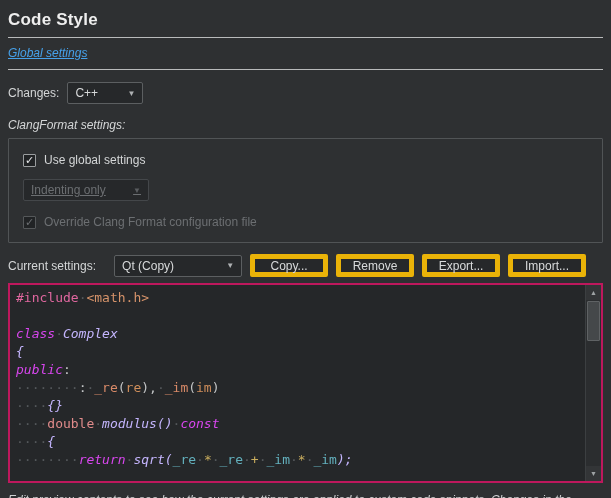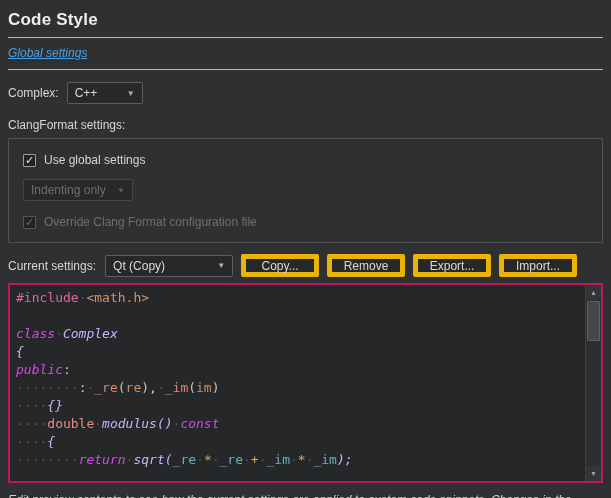--- a/index.html
+++ b/index.html
@@ -38,30 +38,30 @@
   .checkbox{
     width:13px;height:13px;box-sizing:border-box;
     border:1px solid #9a9d9f;background:#212325;border-radius:1px;
     display:inline-flex;align-items:center;justify-content:center;
     font-size:11px;color:#e8eaeb;margin-right:8px;line-height:11px;
   }
   .check-row.disabled{cursor:default;}
   .check-row.disabled .checkbox{border-color:#55585a;color:#6c6f72;}
   .check-row.disabled .check-label{color:#6c6f72;}
 
-  .group-label{margin:0 0 6px 0;}
+  .group-label{margin:0 0 6px 0;font-style:italic;}
   .groupbox{
     border:1px solid #515456;border-radius:1px;
     padding:14px 14px 13px 14px;margin-bottom:11px;
   }
-  .groupbox .mode-combo{margin:12px 0 14px 0;width:110px;}
+  .groupbox .mode-combo{margin:12px 0 14px 0;width:126px;text-decoration:underline;}
 
   
   .current-row{margin:0 0 6px 0;display:flex;align-items:center;gap:8px;}
-  .current-row .lbl{flex:0 0 auto;margin-right:1px;}
+  .current-row .lbl{flex:0 0 auto;margin-right:10px;}
   .combo-current{width:128px;flex:0 0 auto;}
   button.btn{
     flex:0 0 78px;height:23px;box-sizing:border-box;
     background:#26282a;border:5px solid #eab308;border-radius:2px;
     color:#d8dadb;font-family:"Liberation Sans",sans-serif;font-size:12px;
     cursor:pointer;padding:0;
   }
 
   
   .editor{
@@ -114,21 +114,21 @@
 
   <div class="title">Code Style</div>
   <hr class="sep">
 
   <div class="link-row">
     <a class="global-link">Global settings</a>
   </div>
   <hr class="sep">
 
   <div class="row lang-row">
-    <span class="lbl">Complex:</span>
+    <span class="lbl">Changes:</span>
     <span class="combo" style="width:76px">
       <span>C++</span>
       <span class="arrow">▼</span>
     </span>
   </div>
 
   <div class="group-label">ClangFormat settings:</div>
 
   <div class="groupbox">
     <div class="check-row">

